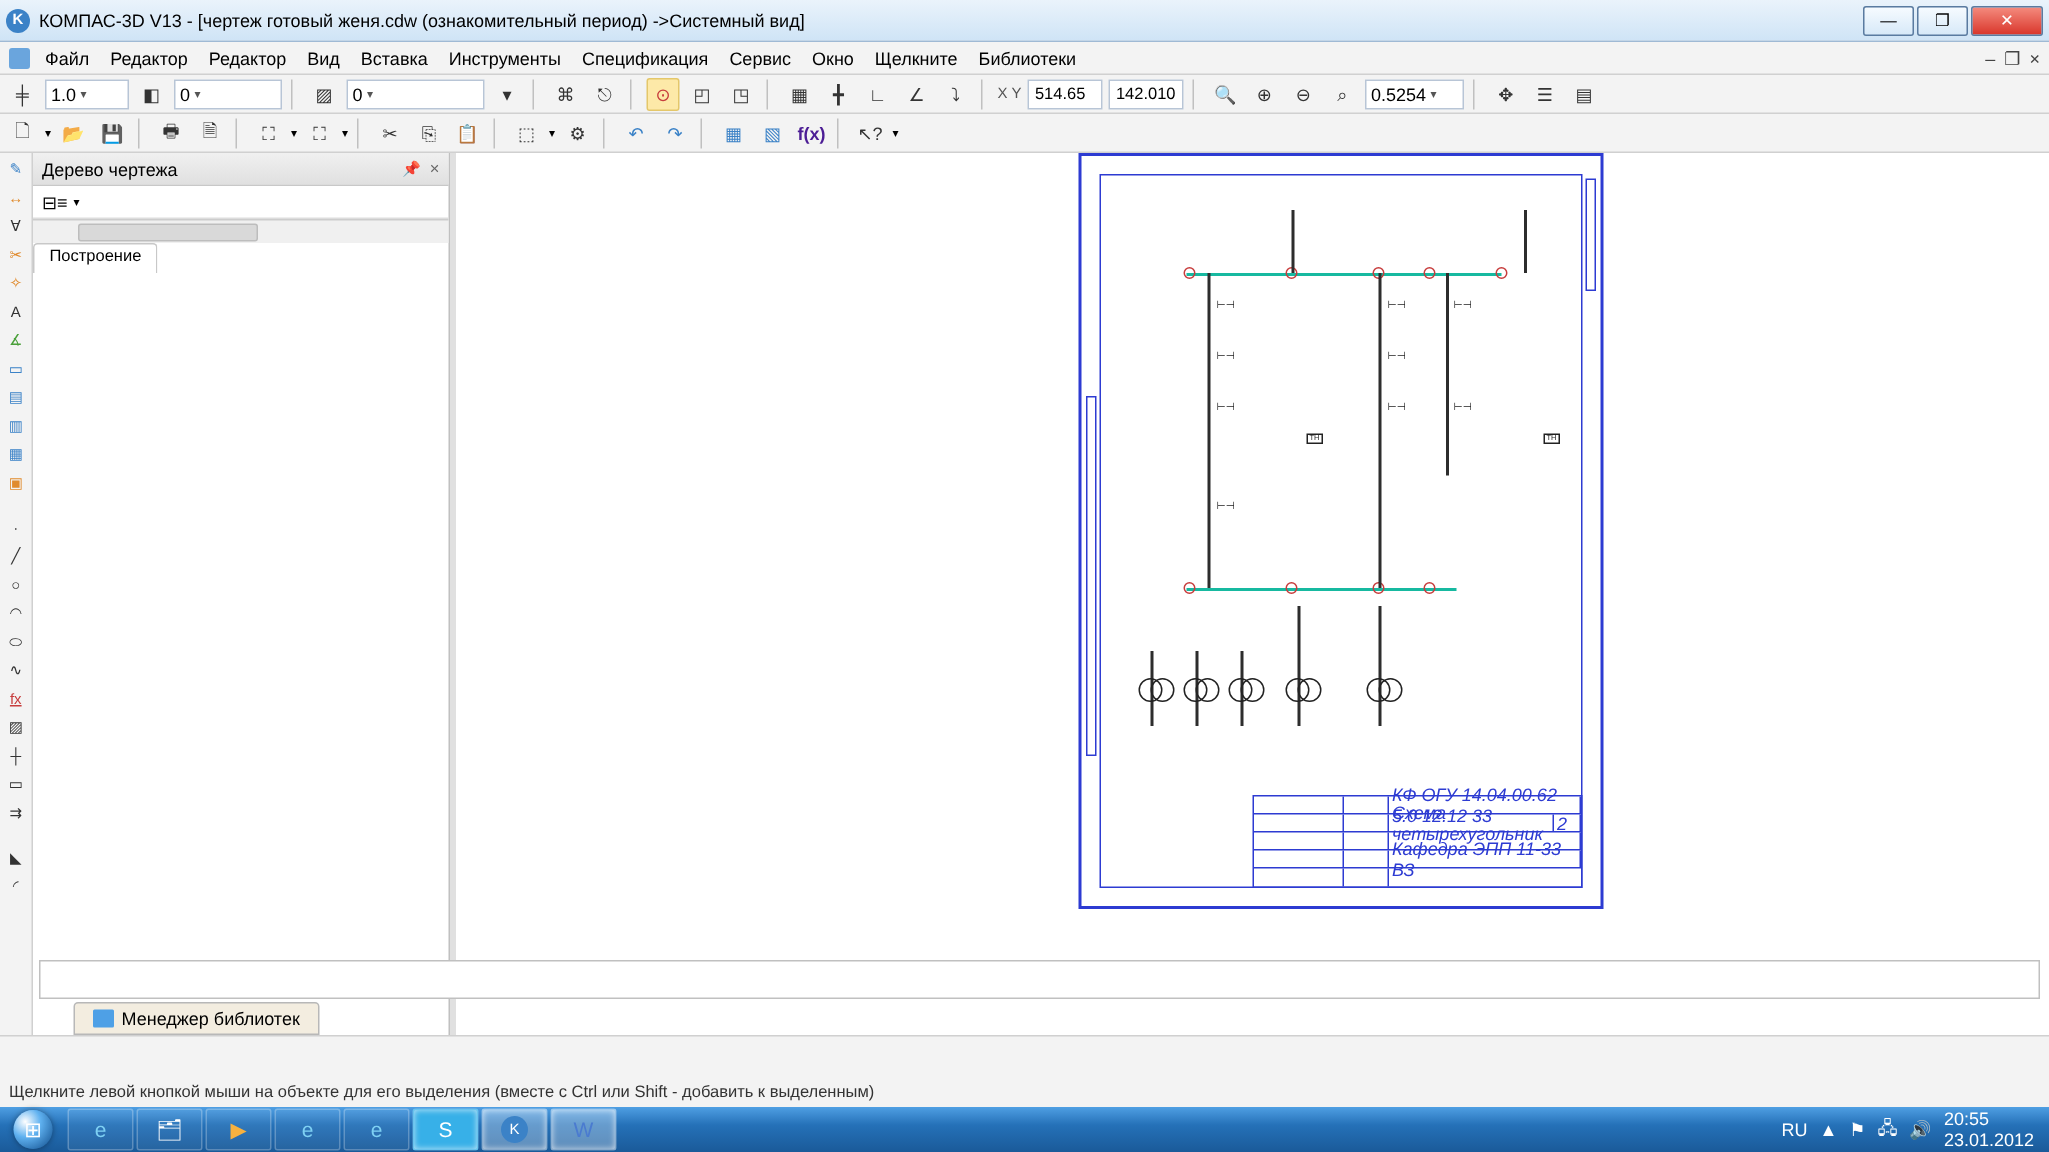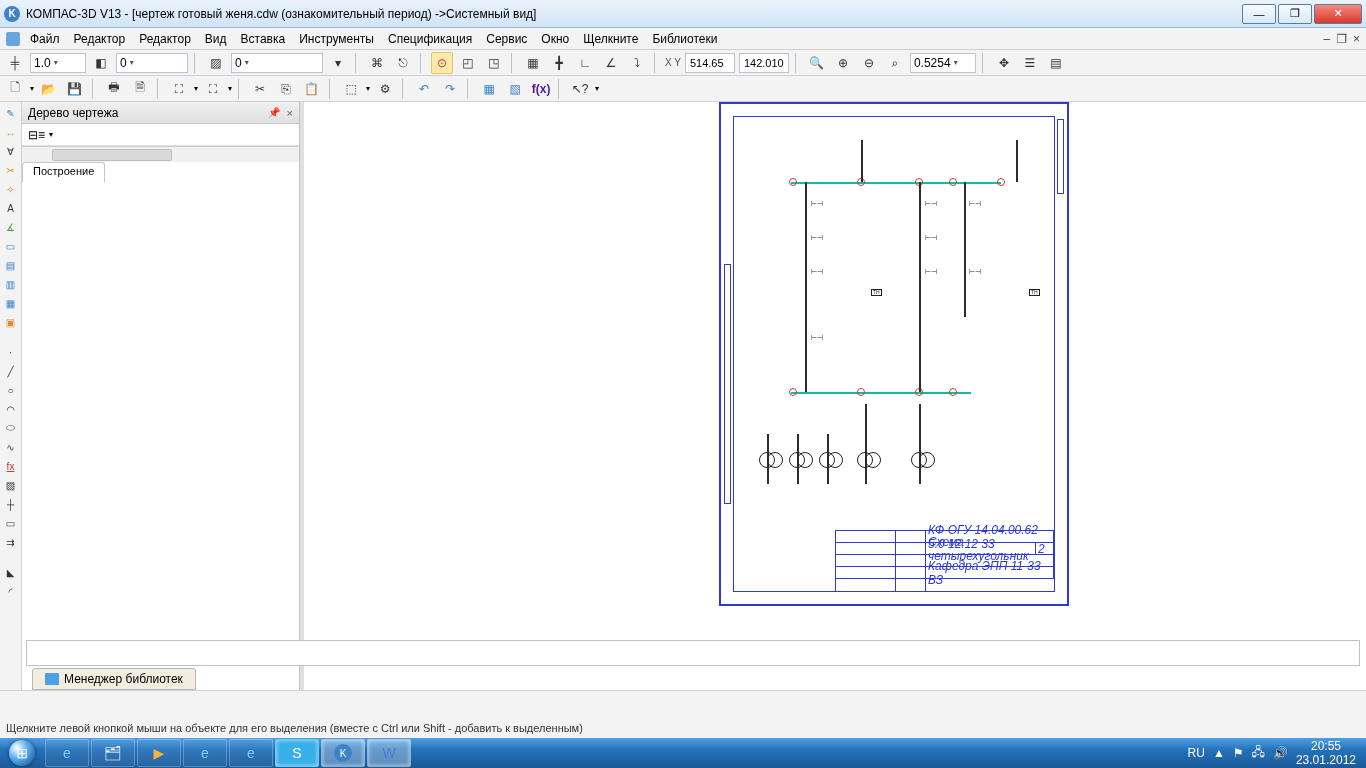--- a/index.html
+++ b/index.html
@@ -52,21 +52,21 @@
 .tb .r { border-bottom:1px solid #2d3bd2; height:12px; display:flex; }
 .tb .c { border-right:1px solid #2d3bd2; padding:0 2px; display:flex; align-items:center; font-style:italic; }
 .splitter { width:4px; background:#e0e0e0; cursor:col-resize; }
 .taskbar { position:absolute; left:0; right:0; bottom:0; height:30px; background:linear-gradient(#4f9fe3,#2571b8 40%,#1a5a99); display:flex; align-items:center; }
 .startbtn { width:44px; height:30px; display:flex; align-items:center; justify-content:center; }
 .orb { width:26px; height:26px; border-radius:50%; background:radial-gradient(circle at 30% 30%,#fff,#5fb1f0 40%,#1a5a99 90%); box-shadow:0 0 4px rgba(0,0,0,.4); position:relative; }
 .orb::after { content:"⊞"; position:absolute; inset:0; display:flex; align-items:center; justify-content:center; color:#fff; font-size:14px; }
 .tbicon { width:44px; height:28px; margin:0 1px; border:1px solid rgba(255,255,255,.25); border-radius:2px; display:flex; align-items:center; justify-content:center; font-size:14px; color:#fff; background:rgba(255,255,255,0.05); }
 .tbicon.act { background:rgba(255,255,255,.3); box-shadow:inset 0 0 4px rgba(255,255,255,.7); }
 .tray { margin-left:auto; display:flex; align-items:center; gap:8px; padding:0 10px; color:#fff; font-size:11px; }
-.tray .clock { text-align:center; line-height:1.2; }
+.tray .clock { line-height:1.2; }
 .vtool .color-red{color:#c73c3c;text-decoration:underline;} .vtool .color-orange{color:#e08b2e;} .vtool .color-blue{color:#3b82c7;} .vtool .color-green{color:#4aa03a;}
 </style>
 </head>
 <body>
 
 <div class="titlebar">
   <div class="app-icon">K</div>
   <div class="title-text">КОМПАС-3D V13 - [чертеж готовый женя.cdw (ознакомительный период) -&gt;Системный вид]</div>
   <div class="winbtns">
     <div class="winbtn">—</div>
@@ -312,21 +312,21 @@
             <div class="c" style="width:30px"></div>
             <div class="c" style="flex:1;border-right:none"></div>
           </div>
       </div>
     </div>
   </div>
 </div>
 
 <div style="position:absolute;left:26px;right:6px;height:26px;bottom:102px;background:#fff;border:1px solid #c0c0c0"></div>
 
-<div style="position:absolute;left:32px;bottom:78px;display:flex">
+<div style="position:absolute;left:49px;bottom:78px;display:flex">
   <div style="padding:3px 12px;border:1px solid #b8b8b8;background:#f3ede0;font-size:11px;border-radius:3px 3px 0 0;display:flex;gap:5px;align-items:center">
     <span style="width:14px;height:12px;background:#4ea0e6;display:inline-block;border-radius:1px"></span>
     <span>Менеджер библиотек</span>
   </div>
 </div>
 
 <div style="position:absolute;left:0;right:0;bottom:30px;height:48px;background:#f3f3f3;border-top:1px solid #d0d0d0"></div>
 <div style="position:absolute;left:6px;bottom:34px;font-size:11px;color:#333">Щелкните левой кнопкой мыши на объекте для его выделения (вместе с Ctrl или Shift - добавить к выделенным)</div>
 
 <div class="taskbar">

